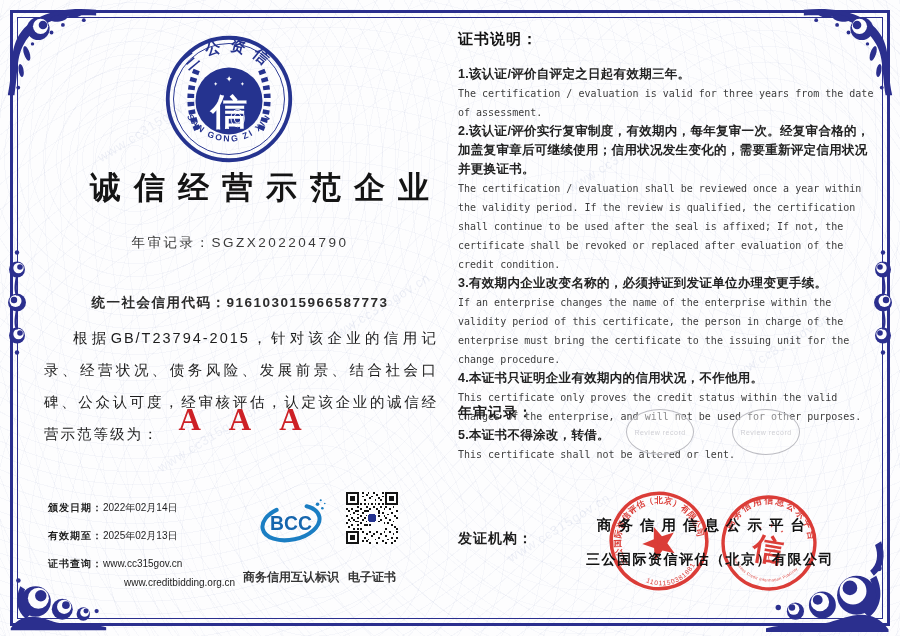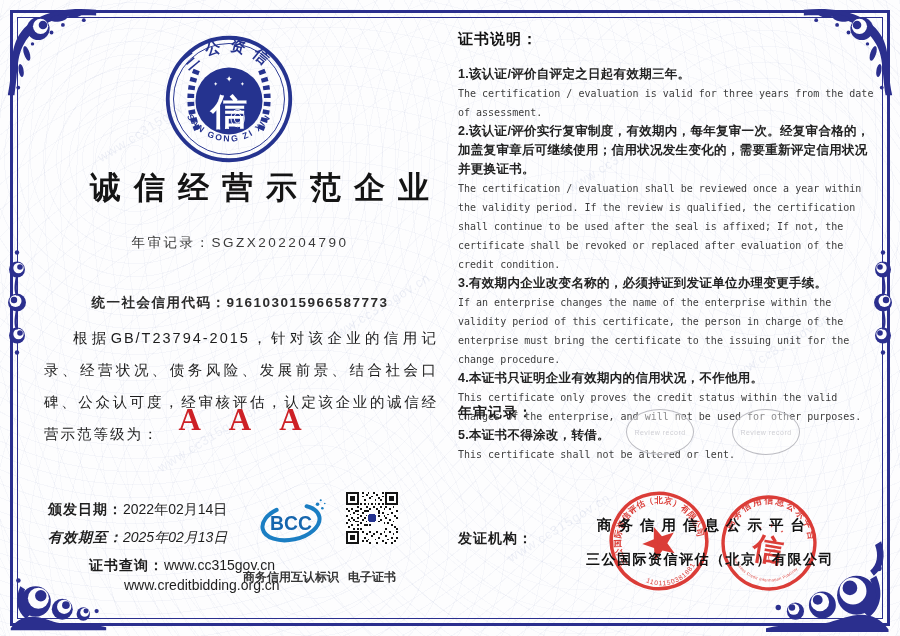--- a/index.html
+++ b/index.html
@@ -32,23 +32,23 @@
   .cert-title{left:38px;top:167px;width:404px;text-align:right;font-size:31px;font-weight:bold;
       color:#141414;letter-spacing:13px;padding-left:13px;box-sizing:border-box;}
   .code-line{left:40px;top:234px;width:400px;text-align:center;font-size:13.5px;color:#3a3a3a;
       letter-spacing:2.5px;}
   .uscc-line{left:40px;top:294px;width:400px;text-align:center;font-size:13.5px;color:#2b2b2b;
       font-weight:bold;letter-spacing:1.5px;}
   .body-par{left:44px;top:322px;width:394px;font-size:14.5px;line-height:32px;letter-spacing:2px;
       color:#1c1c1c;text-indent:2em;text-align:justify;}
   .rating{left:40px;top:402px;width:400px;text-align:center;font-family:"Liberation Serif","DejaVu Serif",serif;
       font-size:31px;font-weight:bold;color:#cd2026;letter-spacing:28px;padding-left:28px;box-sizing:border-box;}
-  .meta-row{left:48px;font-size:14px;color:#1d1d1d;white-space:nowrap;}
+  .meta-row{left:48px;font-size:10px;color:#1d1d1d;white-space:nowrap;}
   .meta-row b{font-weight:bold;letter-spacing:1px;}
-  .r1{top:501px;} .r2{top:529px;font-style:italic;} .r3{top:557px;margin-left:41px;} .r4{top:577px;left:124px;}
+  .r1{top:501px;} .r2{top:529px;} .r3{top:557px;} .r4{top:577px;left:124px;}
   .bcc{left:254px;top:497px;width:74px;height:50px;}
   .bcc-cap{left:230px;top:569px;width:122px;text-align:center;font-size:12px;font-weight:bold;color:#333;}
   .qr{left:346px;top:492px;width:52px;height:52px;}
   .qr-cap{left:338px;top:569px;width:68px;text-align:center;font-size:12px;font-weight:bold;color:#333;}
 
   .instructions{left:458px;top:30px;width:422px;}
   .ins-title{font-size:15px;font-weight:bold;color:#111;letter-spacing:1px;margin-bottom:16px;}
   .ins-zh{font-size:12.5px;font-weight:bold;color:#222;line-height:19px;letter-spacing:.3px;}
   .ins-en{font-family:"DejaVu Sans Mono","Liberation Mono",monospace;font-size:10px;color:#3d3d3d;line-height:19px;}
   .annual-label{left:458px;top:404px;font-size:14px;font-weight:bold;color:#1d1d1d;letter-spacing:1px;}

